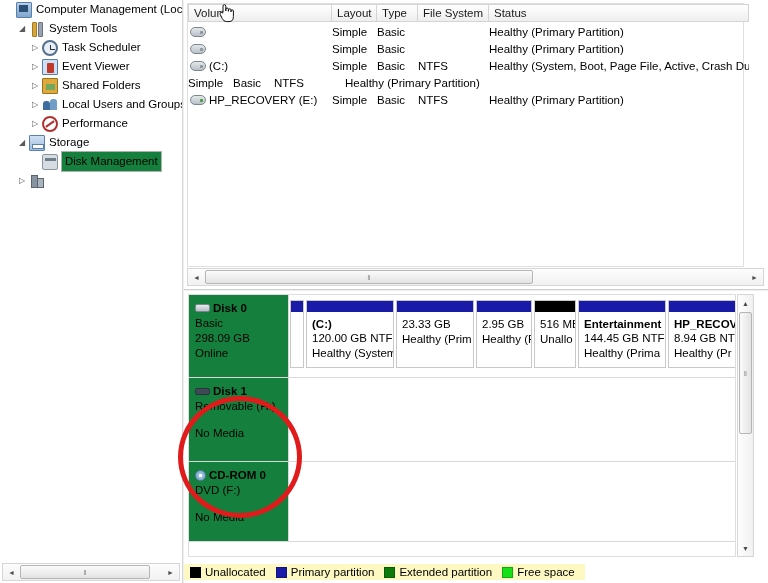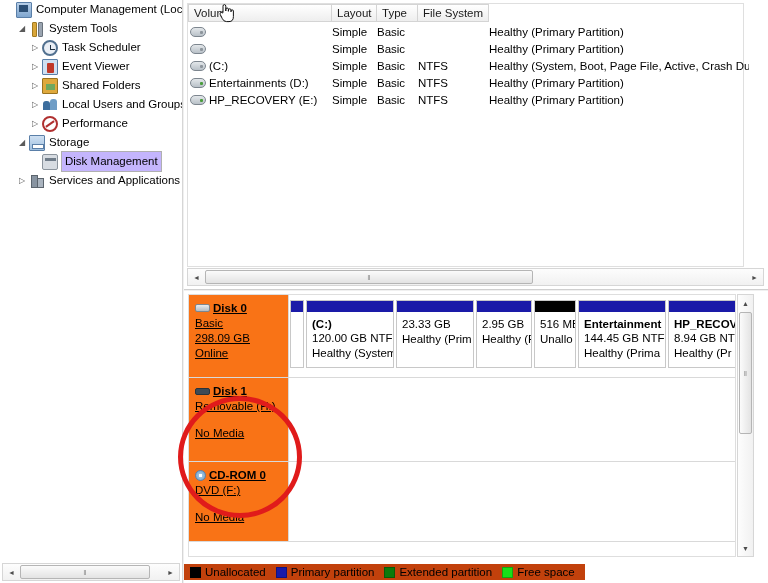--- a/index.html
+++ b/index.html
@@ -56,21 +56,21 @@
     margin-right: 4px;
     position: relative;
   }
   .tree-label {
     font-size: 11.5px;
     color: #000;
     line-height: 19px;
   }
   .tree-row.selected .tree-label {
     outline: 1px solid #b0b0b0;
-    background: #c4b5fd;
+    background: #15803d;
     padding: 0 3px;
   }
 
   
   .ico-computer { background:
      linear-gradient(#b8cfe8,#7fa6cf);
      border:1px solid #5a7fa8; border-radius:1px; }
   .ico-computer::after{content:""; position:absolute; left:2px; top:2px; width:9px; height:7px;
      background:#2c4f75; }
   .ico-systools { background:transparent; }
@@ -247,22 +247,21 @@
     left:0;
     width: 546px;
     border-bottom: 1px solid #d9d9d9;
     background:#ffffff;
   }
   .disk-info {
     position:absolute; left:0; top:0;
     width: 100px; height:100%;
     border-right:1px solid #d9d9d9;
     padding: 7px 0 0 6px;
-    background:#f97316;
-    text-decoration:underline;
+    background:#15803d;
   }
   .disk-title {
     font-weight: bold;
     font-size: 11.5px;
     display:flex; align-items:center;
     margin-bottom:2px;
   }
   .disk-glyph {
     width:15px; height:8px;
     margin-right:3px;
@@ -315,21 +314,21 @@
   }
 
   
   #legend {
     position:absolute;
     left:184px; bottom:3px;
     height:16px;
     display:flex; align-items:center;
     padding-left:6px;
     font-size:11.5px;
-    background:#c2410c;
+    background:#fef9c3;
   }
   .legend-item { display:flex; align-items:center; margin-right:10px; white-space:nowrap;}
   .legend-sw { width:11px; height:11px; margin-right:4px; border:1px solid rgba(0,0,0,.25); }
 
   
   #red-circle {
     position:absolute;
     left:178px; top:396px;
     width:124px; height:122px;
     border: 5px solid #e01b1b;
@@ -395,21 +394,20 @@
           <span class="tree-label">Storage</span>
         </div>
         <div class="tree-row selected" style="padding-left: 28px;">
           <span class="spacer"></span>
           <span class="tree-ico ico-diskmgmt"></span>
           <span class="tree-label">Disk Management</span>
         </div>
         <div class="tree-row" style="padding-left: 15px;">
           <span class="twisty">▷</span>
           <span class="tree-ico ico-services"></span>
-          <span class="tree-label">Services and Applications</span>
         </div>
       </div>
     <div class="hscroll" id="tree-hscroll" style="left:2px; bottom:2px; width:178px;">
       <div class="arrow">◄</div>
       <div class="track">
         <div class="thumb" style="left:0; width:130px;">‖</div>
       </div>
       <div class="arrow">►</div>
     </div>
   </div>
@@ -422,20 +420,23 @@
         </div>
         <div class="vh-cell" style="width: 45px;">
           <span>Layout</span>
         </div>
         <div class="vh-cell" style="width: 41px;">
           <span>Type</span>
         </div>
         <div class="vh-cell" style="width: 71px;">
           <span>File System</span>
         </div>
+        <div class="vh-cell" style="width: 260px;">
+          <span>Status</span>
+        </div>
       </div>
     <div id="vol-rows">
         <div class="vol-row">
           <div class="vcell" style="width: 144px;">
             <span class="vol-icon grey"></span>
             <span></span>
           </div>
           <div class="vcell" style="width: 45px;">Simple</div>
           <div class="vcell" style="width: 41px;">Basic</div>
           <div class="vcell" style="width: 71px;"></div>
@@ -455,24 +456,20 @@
           <div class="vcell" style="width: 144px;">
             <span class="vol-icon grey"></span>
             <span>(C:)</span>
           </div>
           <div class="vcell" style="width: 45px;">Simple</div>
           <div class="vcell" style="width: 41px;">Basic</div>
           <div class="vcell" style="width: 71px;">NTFS</div>
           <div class="vcell" style="width: 260px;">Healthy (System, Boot, Page File, Active, Crash Dump, Prim</div>
         </div>
         <div class="vol-row">
-          <div class="vcell" style="width: 144px;">
-            <span class="vol-icon green"></span>
-            <span>Entertainments (D:)</span>
-          </div>
           <div class="vcell" style="width: 45px;">Simple</div>
           <div class="vcell" style="width: 41px;">Basic</div>
           <div class="vcell" style="width: 71px;">NTFS</div>
           <div class="vcell" style="width: 260px;">Healthy (Primary Partition)</div>
         </div>
         <div class="vol-row">
           <div class="vcell" style="width: 144px;">
             <span class="vol-icon green"></span>
             <span>HP_RECOVERY (E:)</span>
           </div>

